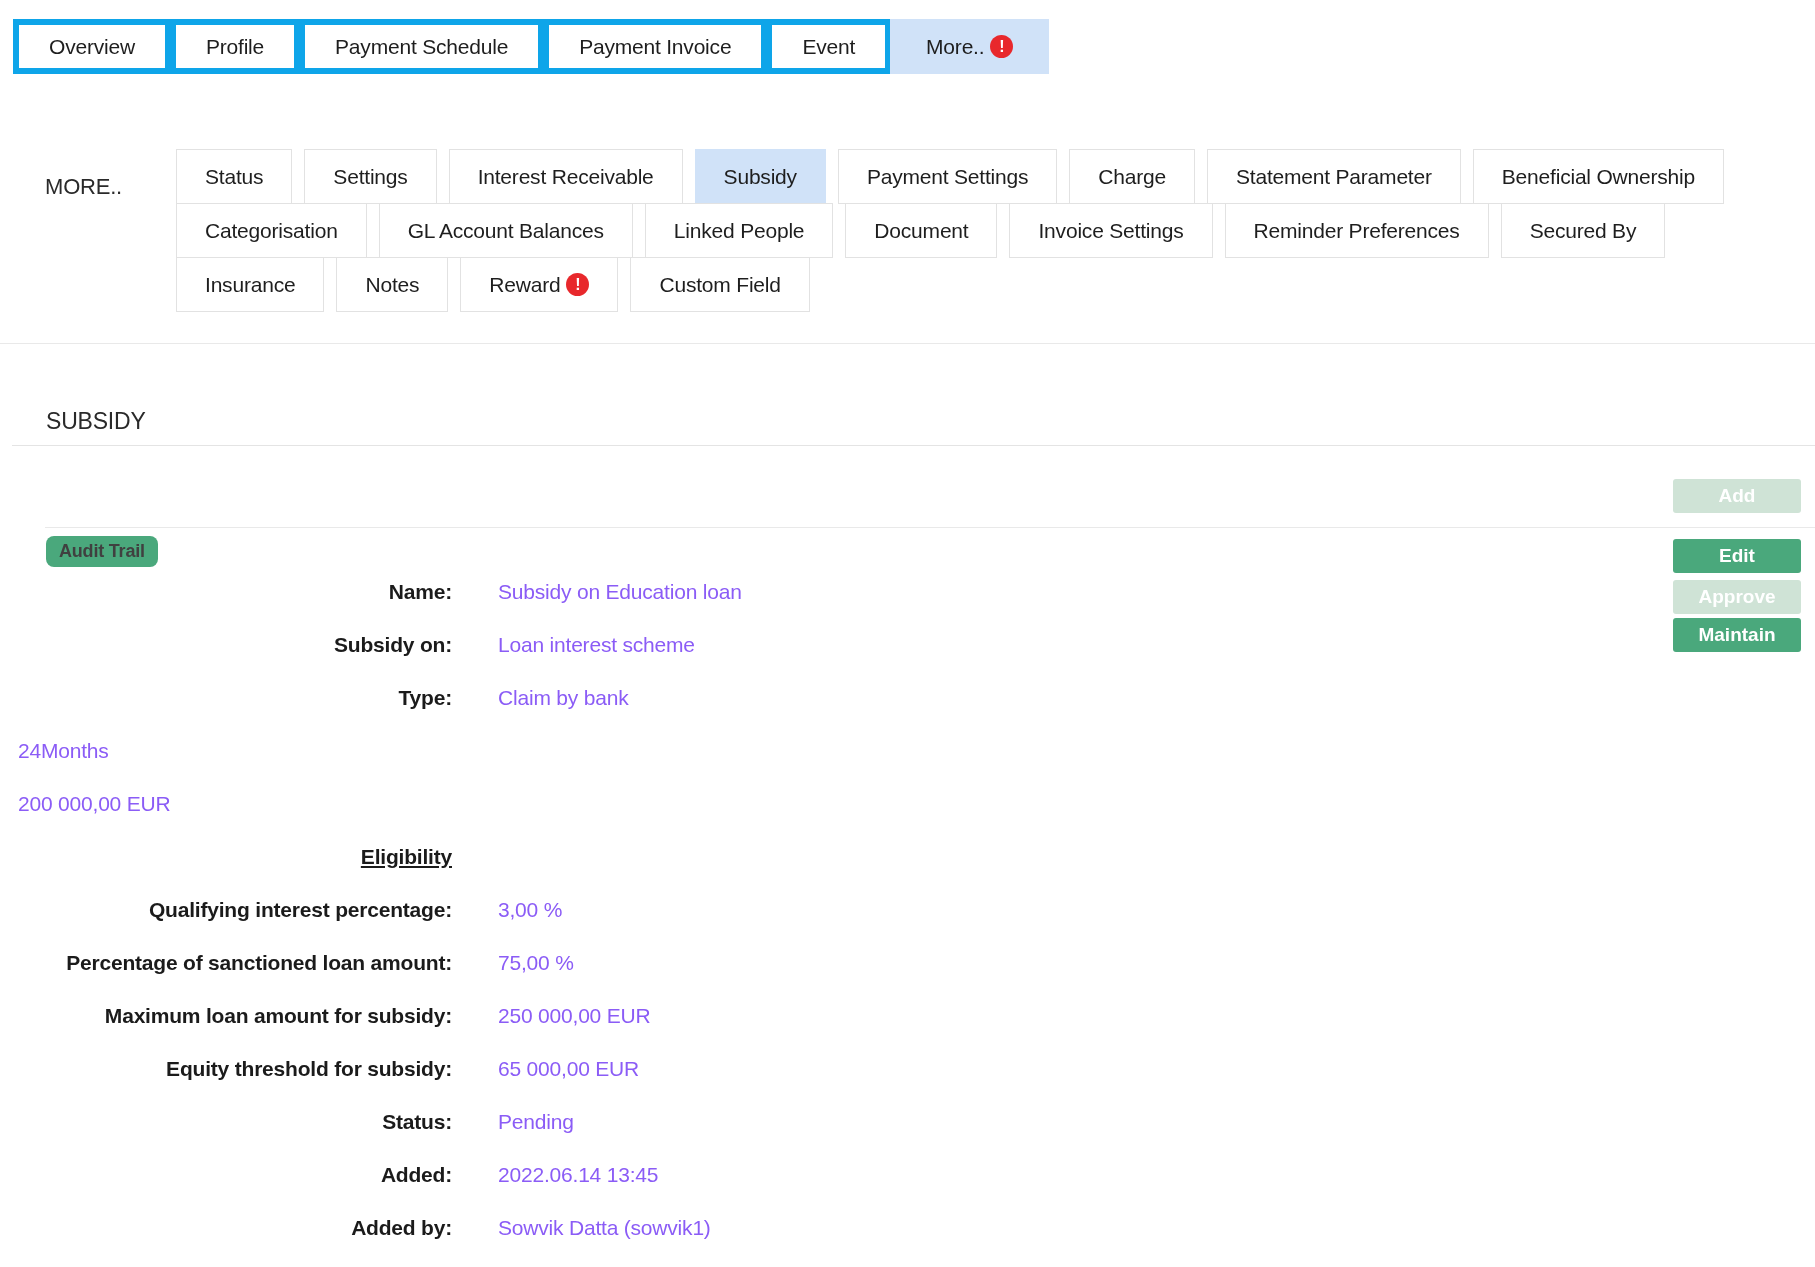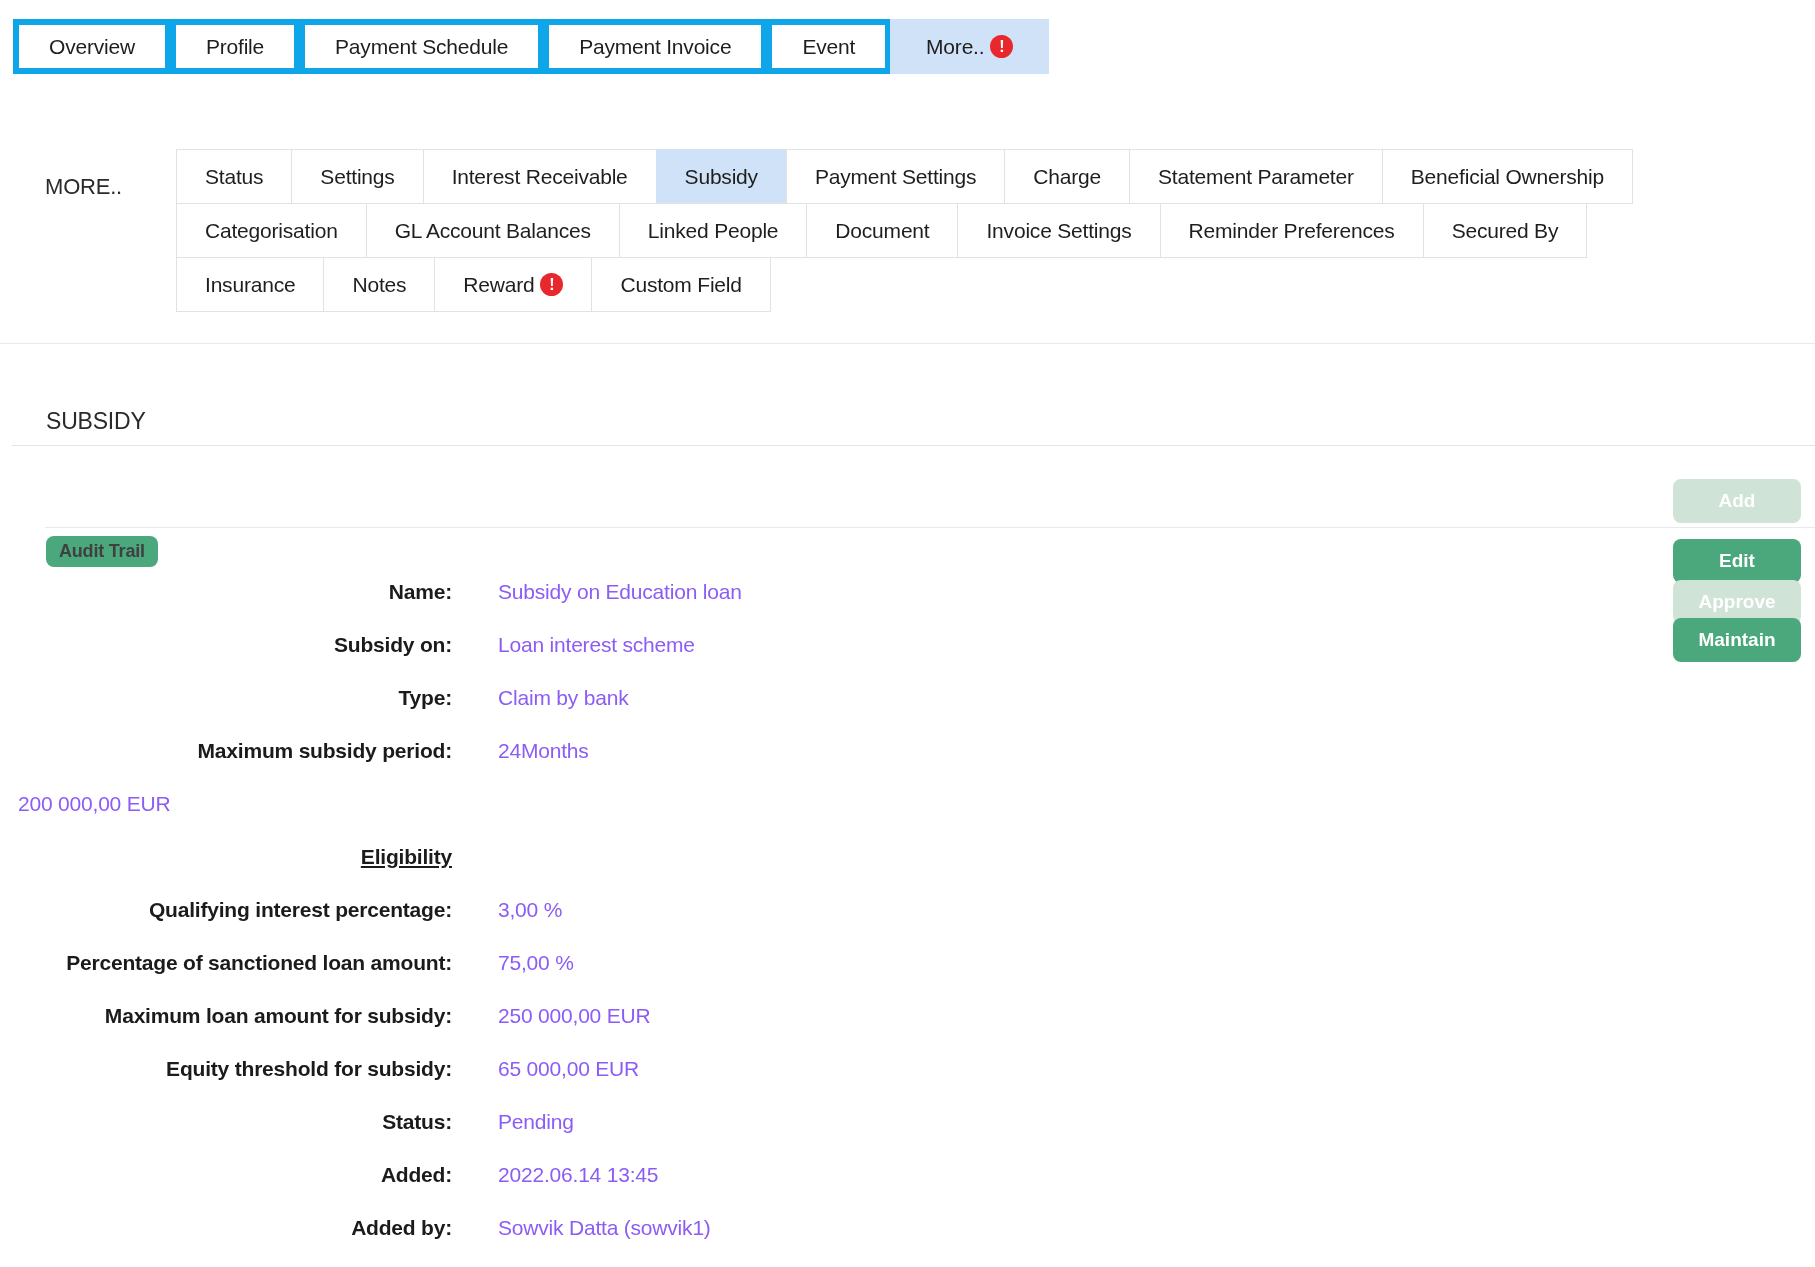--- a/index.html
+++ b/index.html
@@ -18,36 +18,36 @@
   }
   .tab.selected { background:#d0e2f8; border-color:#d0e2f8; }
   .alert-icon {
     width:23px; height:23px; border-radius:50%; background:#e8282c; color:#fff;
     font-weight:bold; font-size:16px; display:inline-flex; align-items:center;
     justify-content:center; margin-left:6px; flex:0 0 auto; letter-spacing:0;
   }
   
   .more-label { position:absolute; left:45px; top:174px; font-size:22px; color:#2a2a2a; }
   .subtabs { position:absolute; left:177px; top:150px; max-width:1600px; }
-  .subtab-row { display:flex; margin-top:-1px; }
+  .subtab-row { display:flex; margin-top:-1px;gap:13px; }
   .subtab {
     height:55px; padding:0 28px; border:1px solid #e2e2e2; margin-left:-1px;
     font-size:21px; background:#fff; display:flex; align-items:center;
     white-space:nowrap; cursor:pointer;
   }
   .subtab.selected { background:#d0e2f8; border-color:#d0e2f8; }
   
   .divider { position:absolute; height:1px; background:#e9e9e9; }
   .divider.full { left:0; right:0; top:343px; }
   .divider.title { left:12px; right:0; top:445px; background:#e4e4e4; }
   .divider.toolbar { left:45px; right:0; top:527px; }
   
   .page-title { position:absolute; left:46px; top:408px; font-size:23px; color:#2a2a2a; }
   .btn {
-    position:absolute; width:128px; height:44px; border:none; border-radius:8px;
+    position:absolute; width:128px; height:34px; border:none; border-radius:3px;
     background:#4aa87c; color:#fff; font-weight:bold; font-size:19px;
     display:flex; align-items:center; justify-content:center; cursor:pointer;
     font-family:"Liberation Sans", sans-serif;
     text-align:center;
   }
   .btn.disabled { background:#cfe3d6; cursor:default; }
   .btn-add      { left:1673px; top:479px; }
   .btn-edit     { left:1673px; top:539px; }
   .btn-approve  { left:1673px; top:580px; }
   .btn-maintain { left:1673px; top:618px; }
@@ -199,21 +199,20 @@
   </div>
     <div class="field-row">
     <span class="field-label">Subsidy on:</span>
     <span class="field-value">Loan interest scheme</span>
   </div>
     <div class="field-row">
     <span class="field-label">Type:</span>
     <span class="field-value">Claim by bank</span>
   </div>
     <div class="field-row">
-    <span class="field-label">Maximum subsidy period:</span>
     <span class="field-value">24Months</span>
   </div>
     <div class="field-row">
     <span class="field-value">200 000,00 EUR</span>
   </div>
     <div class="field-row heading">
     <span class="field-label">Eligibility</span>
     <span class="field-value"></span>
   </div>
     <div class="field-row">

